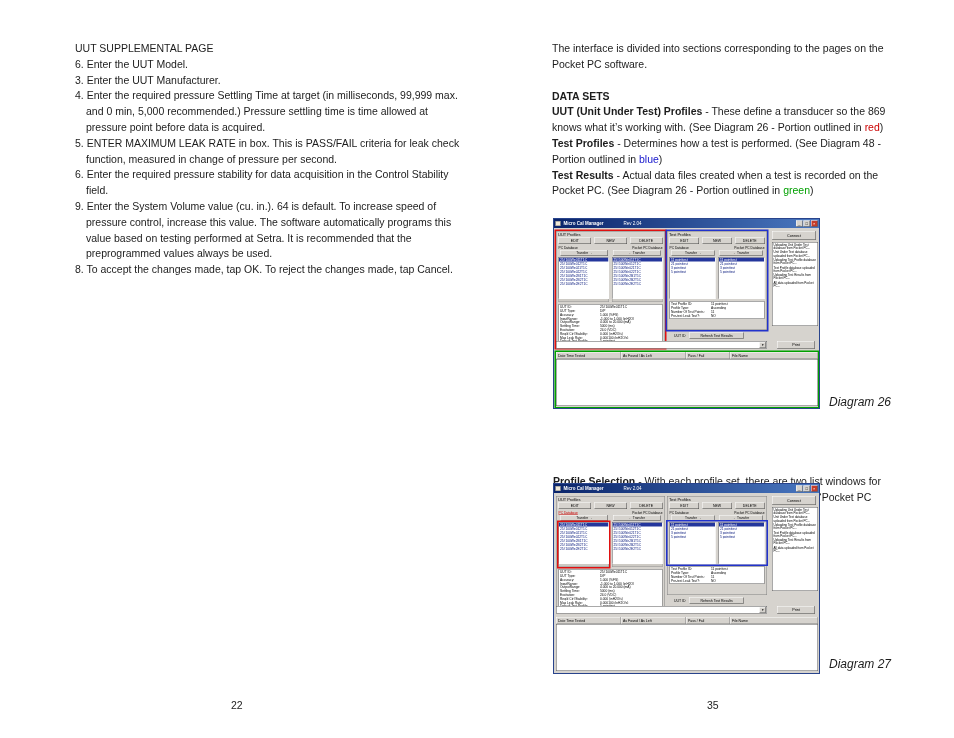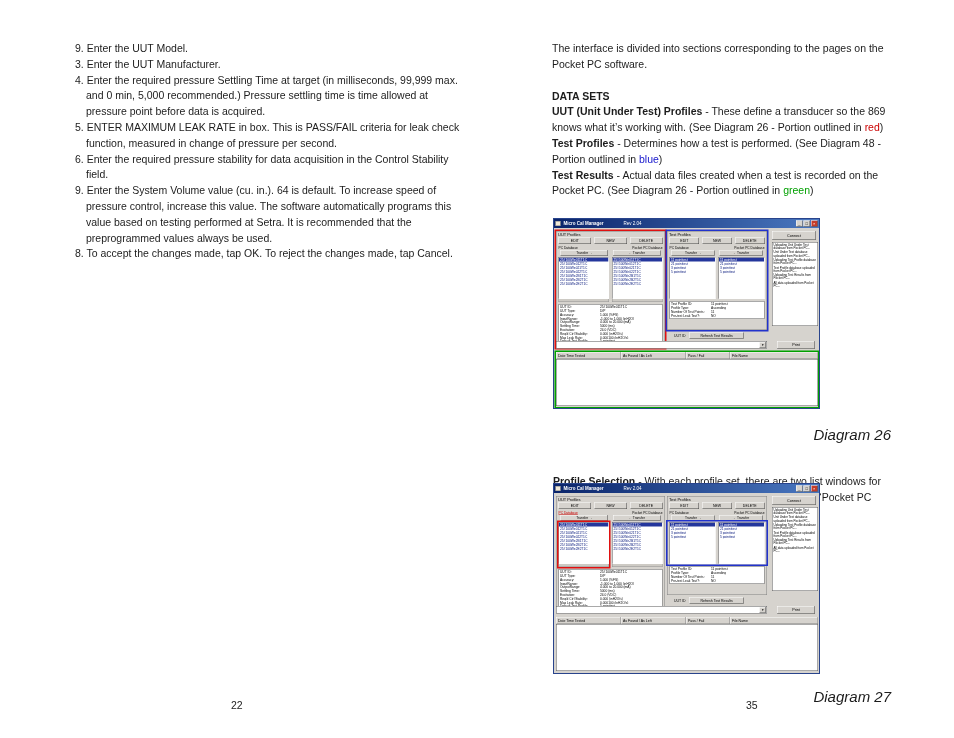--- a/index.html
+++ b/index.html
@@ -22,27 +22,27 @@
   .sec-gap { display: inline-block; width: 8px; }
   .intro { margin-left: 27px; width: 348px; }
   .ds-heading { font-weight: bold; margin-left: 27px; margin-top: 16px; }
   .ds-para { margin-left: 27px; width: 352px; }
   .ps-para { position: absolute; left: 553px; top: 430px; width: 350px; font-size: 10.5px; line-height: 15.8px; margin-top: 44px; }
   .bold { font-weight: bold; }
   .cw-red { color: #cc0000; }
   .cw-blue { color: #1414cc; }
   .cw-green { color: #00a000; }
 
-  .diagram-caption { position: absolute; width: 86px; text-align: right; font-size: 15px; font-style: italic; margin-top: 31px; }
+  .diagram-caption { position: absolute; width: 86px; text-align: right; font-size: 12px; font-style: italic; }
   .cap-26 { left: 805px; top: 395px; }
   .cap-27 { left: 805px; top: 657px; }
 
   .page-num { position: absolute; top: 699px; font-size: 10.5px; }
   .pn-left { left: 231px; }
-  .pn-right { left: 746px; }
+  .pn-right { left: 707px; }
 
   
   .diagram-slot { position: absolute; width: 268px; height: 192px; }
   .slot-26 { left: 553px; top: 218px; }
   .slot-27 { left: 553px; top: 483px; }
   .mini-scale { width: 536px; height: 384px; transform: scale(0.5); transform-origin: 0 0; }
 
   .mini-window {
     position: relative; width: 534px; height: 382px;
     background: #d6d3ce; border: 2px solid #29448c;
@@ -133,22 +133,23 @@
   .d26 .results-strip { outline: 3px solid #00a000; }
   
   .d27 .uut-pc-wrap { outline: 3px solid #e01010; }
   .d27 .test-lists { outline: 3px solid #2233cc; }
   .d27 .uut-panel .pc-db-label { color: #cc0000; text-decoration: underline; }
 </style>
 </head>
 <body>
 
 <div class="left-col">
+  <div class="lc-heading">UUT SUPPLEMENTAL PAGE</div>
   <div>
-      <div class="step">9. Enter the UUT Model.</div>
+      <div class="step">6. Enter the UUT Model.</div>
       <div class="step">3. Enter the UUT Manufacturer.</div>
       <div class="step">4. Enter the required pressure Settling Time at target (in milliseconds, 99,999 max. and 0 min, 5,000 recommended.)  Pressure settling time is time allowed at pressure point before data is acquired.</div>
       <div class="step">5. ENTER MAXIMUM LEAK RATE in box.  This is PASS/FAIL criteria for leak check function, measured in change of pressure per second.</div>
       <div class="step">6. Enter the required pressure stability for data acquisition in the Control Stability field.</div>
       <div class="step">9. Enter the System Volume value (cu. in.). 64 is default.  To increase speed of pressure control, increase this value.  The software automatically programs this value based on testing performed at Setra. It is recommended that the preprogrammed values always be used.</div>
       <div class="step">8. To accept the changes made, tap OK.  To reject the changes made, tap Cancel.</div>
     </div>
 </div>
 
 <div class="right-col">

